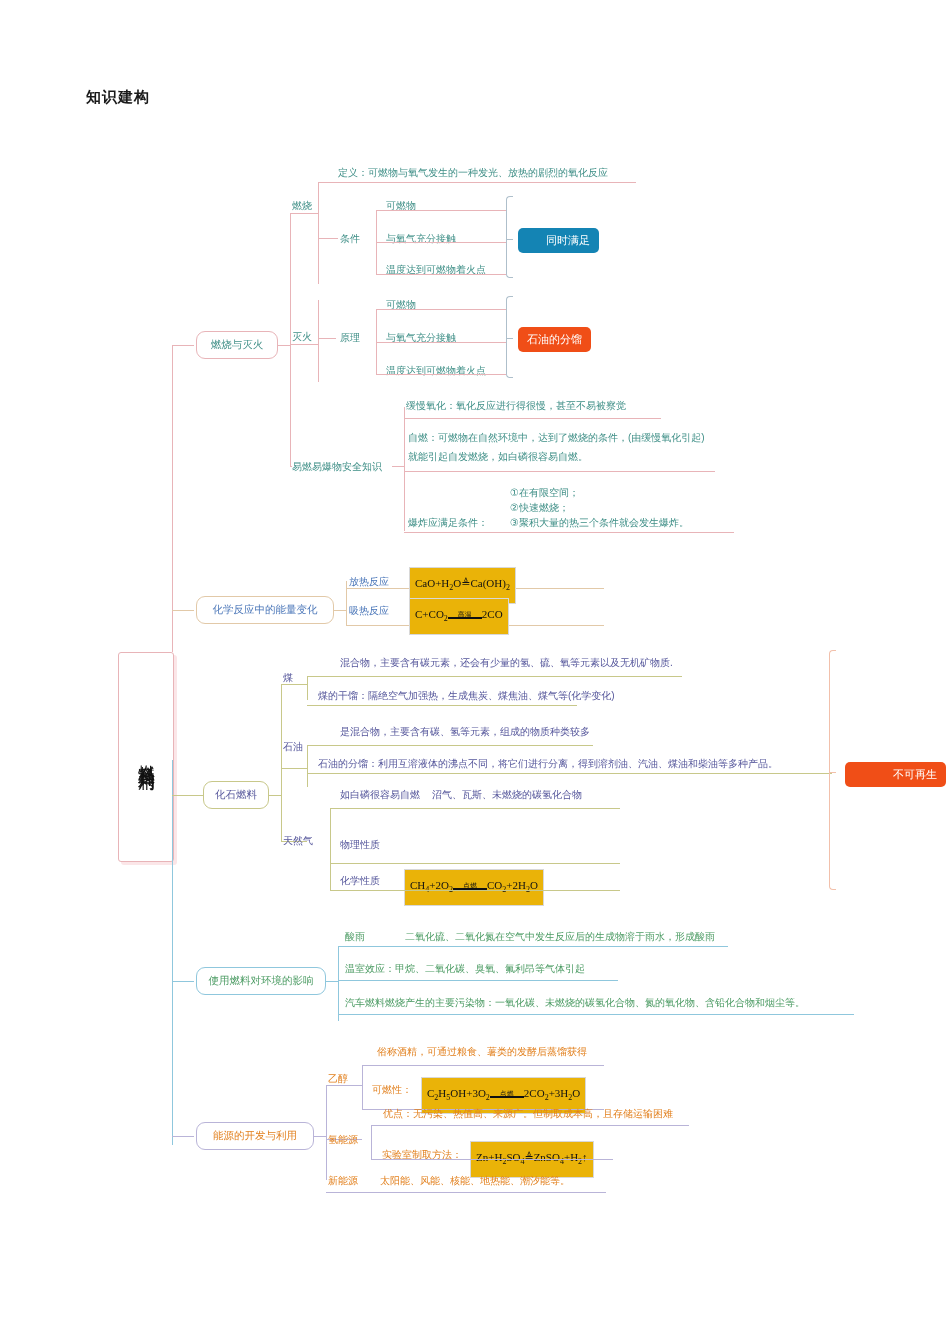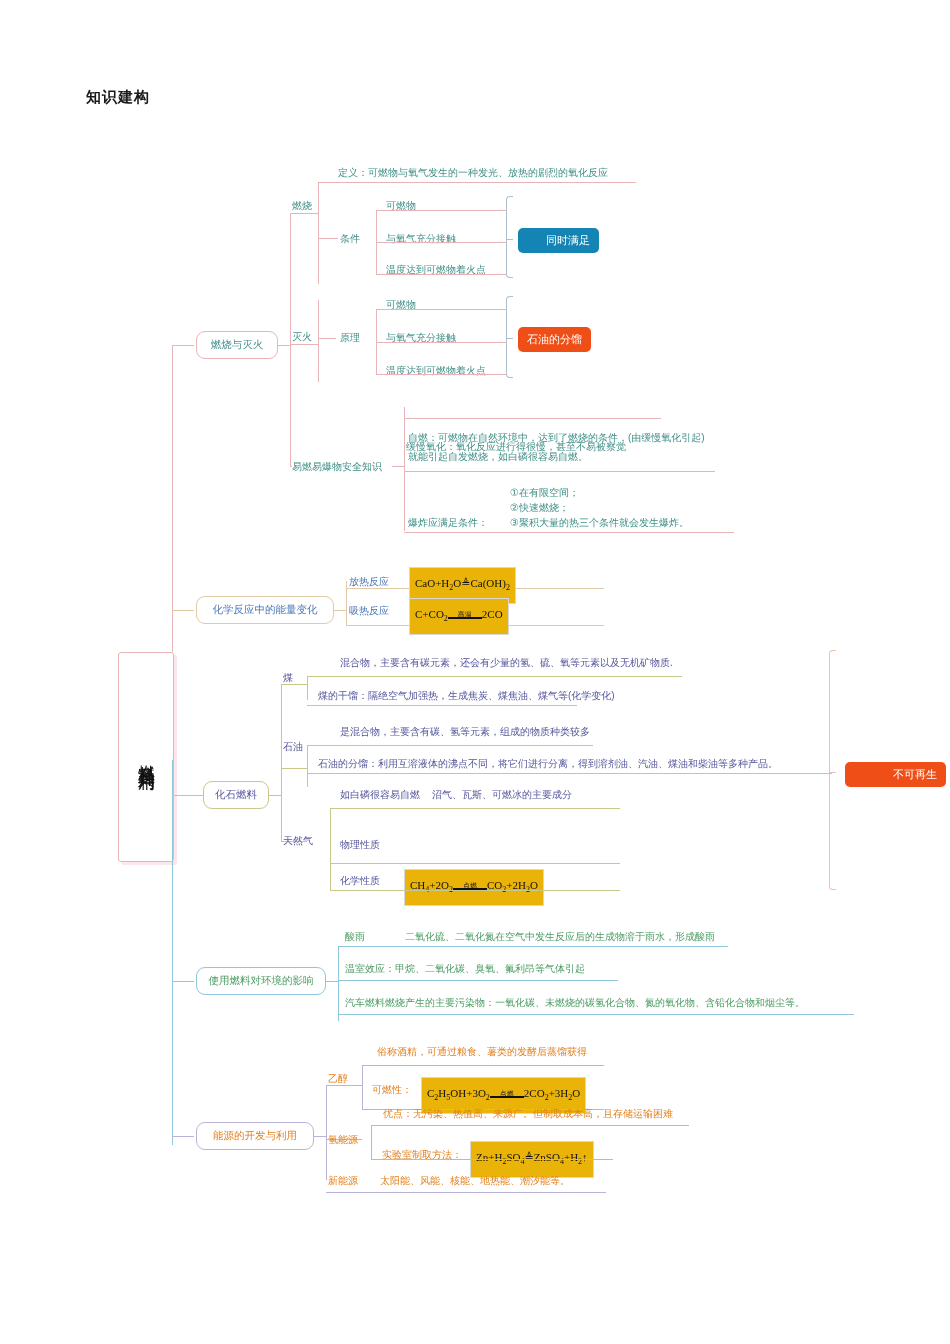--- a/index.html
+++ b/index.html
@@ -164,21 +164,21 @@
   <div class="chip orange" style="left:518px;top:327px;">
     <span>石油的分馏</span>
   </div>
 
   <div class="txt c-teal" style="left:292px;top:460px;">易燃易爆物安全知识</div>
   <div class="hline" style="left:290px;top:466px;width:2px;border-color:#e8b4b8;"></div>
   <div class="vline" style="left:404px;top:407px;height:124px;border-color:#e8b4b8;"></div>
   <div class="hline" style="left:392px;top:466px;width:12px;border-color:#e8b4b8;"></div>
 
   <div class="hline" style="left:404px;top:418px;width:0px;border-color:#e8b4b8;"></div>
-  <div class="txt c-teal" style="left:406px;top:399px;margin-top:41px;">缓慢氧化：氧化反应进行得很慢，甚至不易被察觉</div>
+  <div class="txt c-teal" style="left:406px;top:399px;">缓慢氧化：氧化反应进行得很慢，甚至不易被察觉</div>
   <div class="hline" style="left:404px;top:418px;width:257px;border-color:#e8b4b8;"></div>
 
   <div class="txt c-teal wrap" style="left:408px;top:428px;width:306px;line-height:19px;">自燃：可燃物在自然环境中，达到了燃烧的条件，(由缓慢氧化引起)就能引起自发燃烧，如白磷很容易自燃。</div>
   <div class="hline" style="left:404px;top:471px;width:311px;border-color:#e8b4b8;"></div>
 
   <div class="txt c-teal" style="left:408px;top:516px;">爆炸应满足条件：</div>
   <div class="txt c-teal" style="left:510px;top:486px;">①在有限空间；</div>
   <div class="txt c-teal" style="left:510px;top:501px;">②快速燃烧；</div>
   <div class="txt c-teal" style="left:510px;top:516px;">③聚积大量的热三个条件就会发生爆炸。</div>
   <div class="hline" style="left:404px;top:532px;width:330px;border-color:#e8b4b8;"></div>
@@ -222,21 +222,21 @@
   <div class="txt c-purpleblue" style="left:340px;top:725px;">是混合物，主要含有碳、氢等元素，组成的物质种类较多</div>
   <div class="hline" style="left:307px;top:745px;width:286px;border-color:#c8c88a;"></div>
   <div class="txt c-purpleblue" style="left:318px;top:757px;">石油的分馏：利用互溶液体的沸点不同，将它们进行分离，得到溶剂油、汽油、煤油和柴油等多种产品。</div>
   <div class="hline" style="left:307px;top:773px;width:525px;border-color:#c8c88a;"></div>
 
   <div class="hline" style="left:281px;top:841px;width:26px;border-color:#c8c88a;"></div>
   <div class="txt c-purpleblue" style="left:283px;top:834px;">天然气</div>
   <div class="vline" style="left:330px;top:808px;height:82px;border-color:#c8c88a;"></div>
 
   <div class="txt c-purpleblue" style="left:340px;top:788px;">如白磷很容易自燃</div>
-  <div class="txt c-purpleblue" style="left:432px;top:788px;">沼气、瓦斯、可燃冰的主要成分</div>
+  <div class="txt c-purpleblue" style="left:432px;top:788px;">沼气、瓦斯、未燃烧的碳氢化合物</div>
   <div class="hline" style="left:330px;top:808px;width:290px;border-color:#c8c88a;"></div>
 
   <div class="txt c-purpleblue" style="left:340px;top:838px;">物理性质</div>
   <div class="hline" style="left:330px;top:863px;width:290px;border-color:#c8c88a;"></div>
 
   <div class="txt c-purpleblue" style="left:340px;top:874px;">化学性质</div>
   <div class="eqbox" style="left:404px;top:869px;">
     CH<sub>4</sub>+2O<sub>2</sub><span class="eqcond"><span class="cond">点燃</span><span class="bar"></span></span>CO<sub>2</sub>+2H<sub>2</sub>O
   </div>
   <div class="hline" style="left:330px;top:890px;width:290px;border-color:#c8c88a;"></div>

